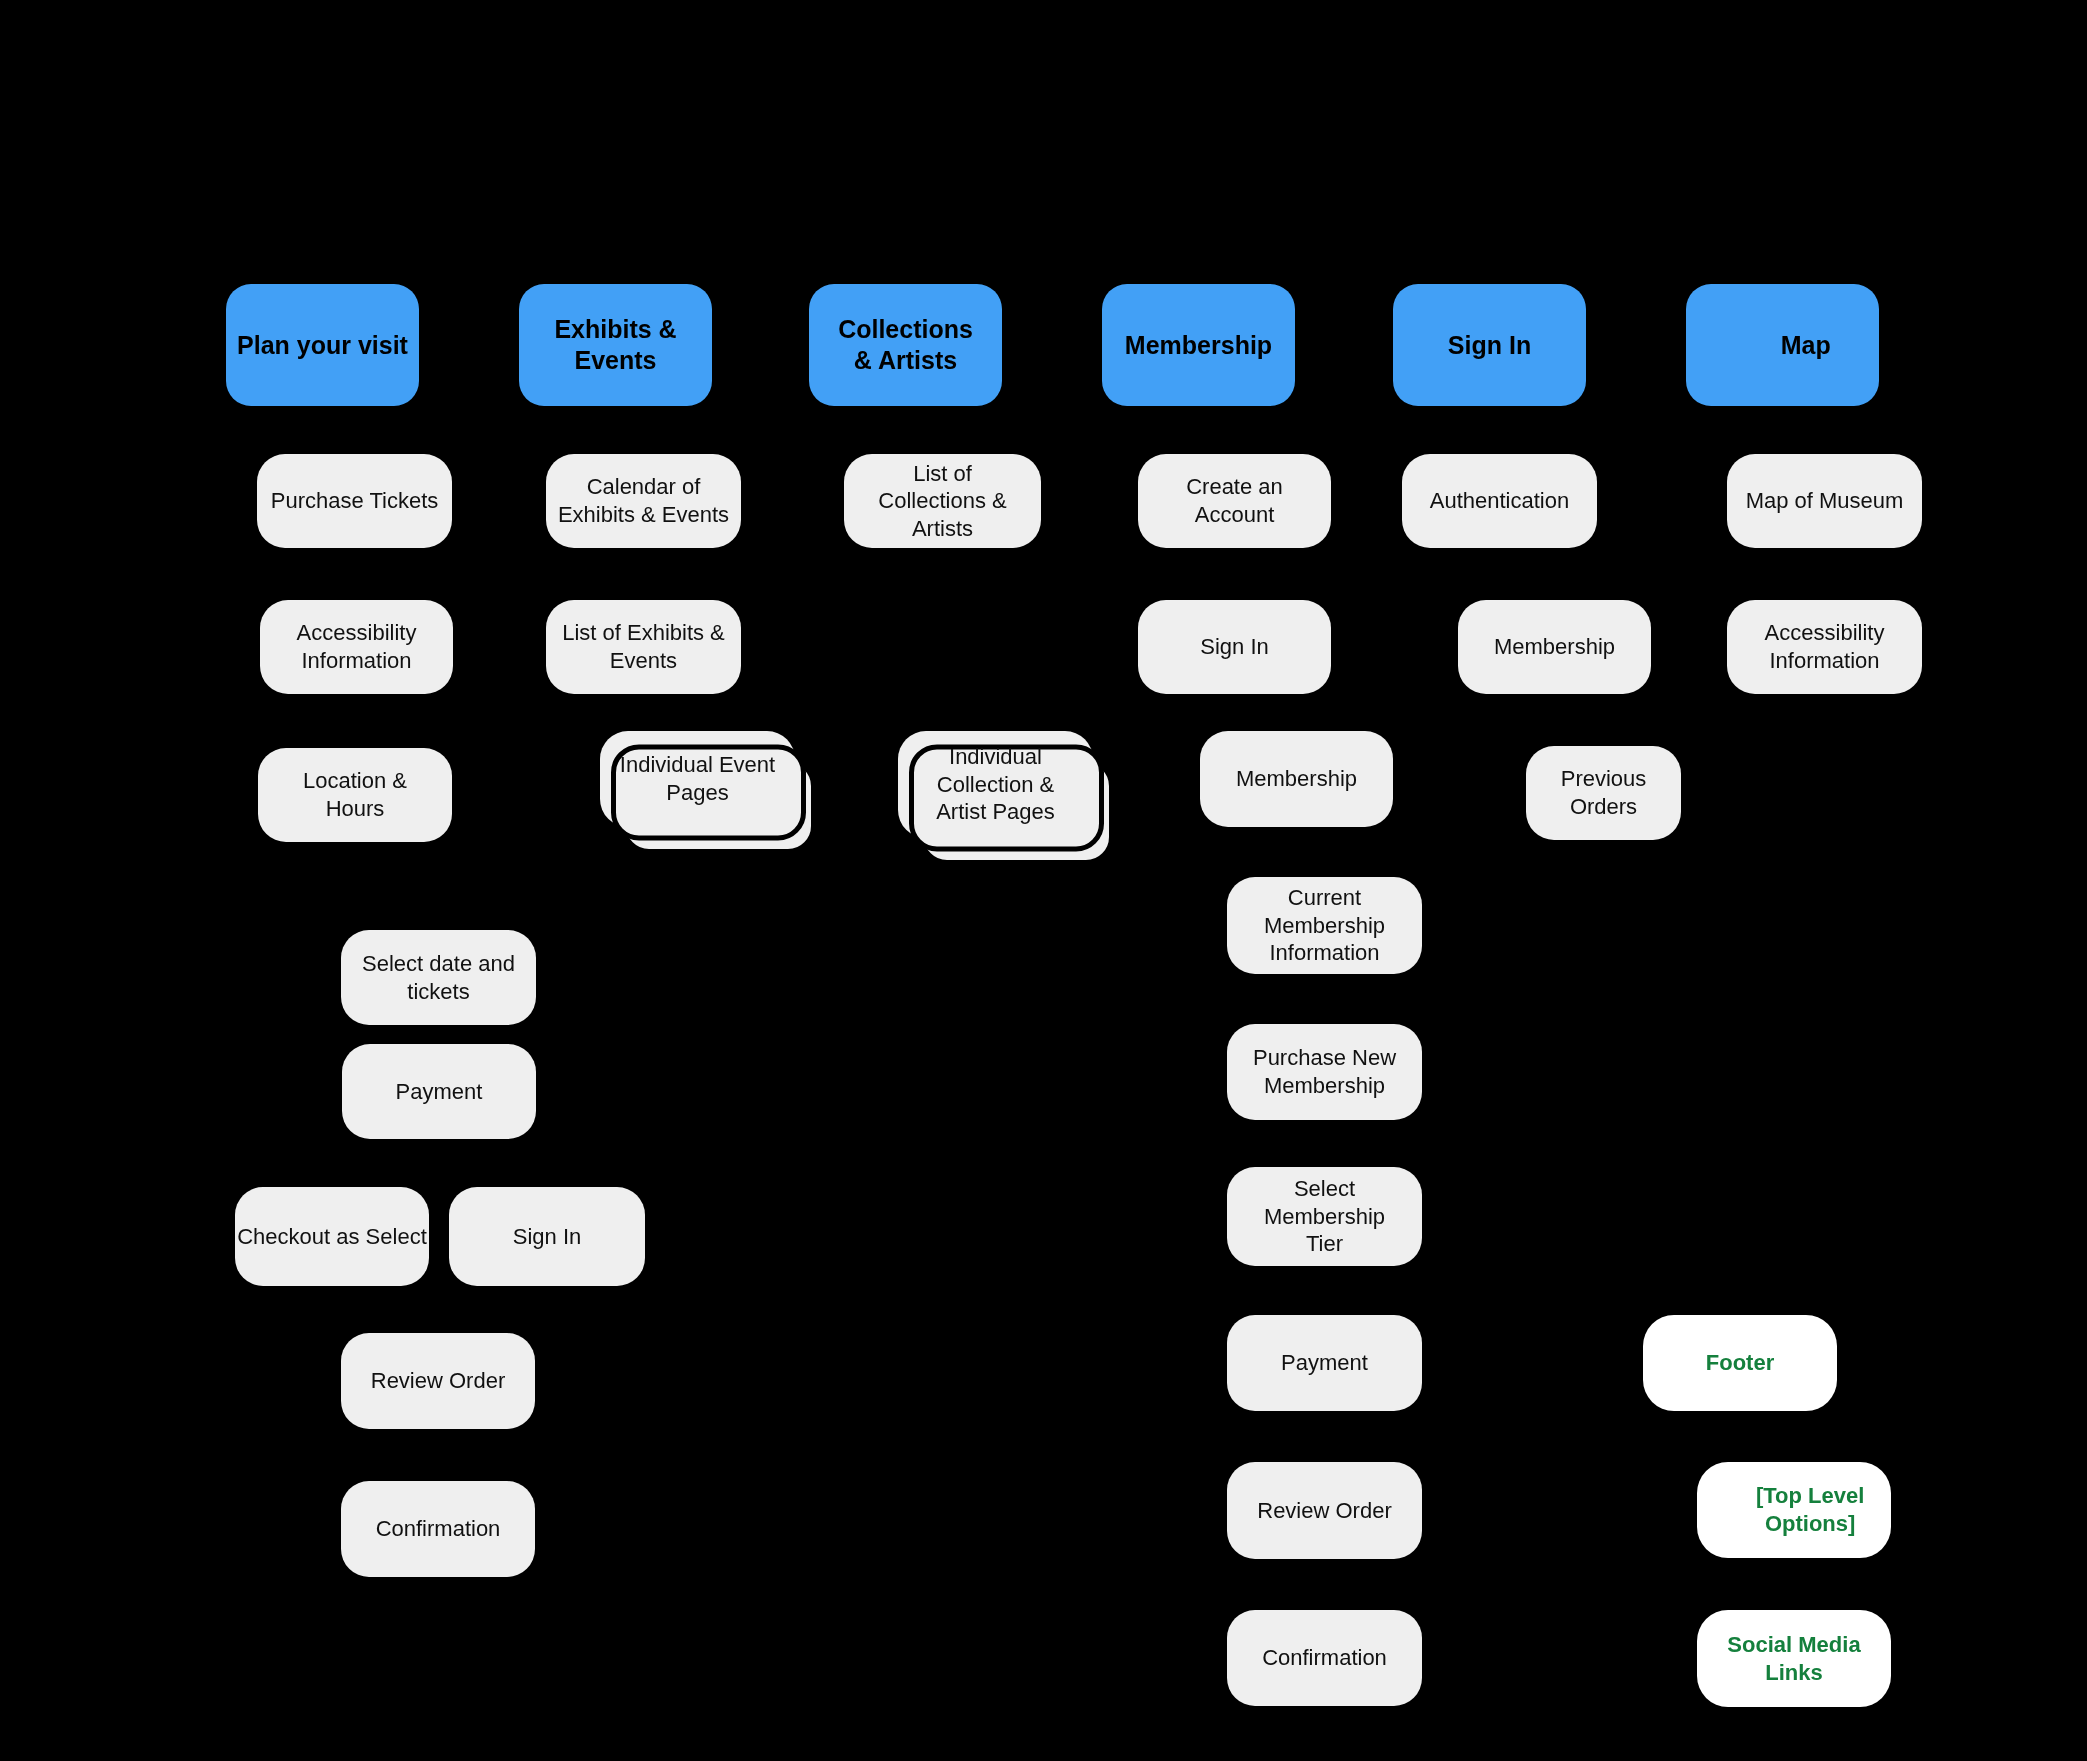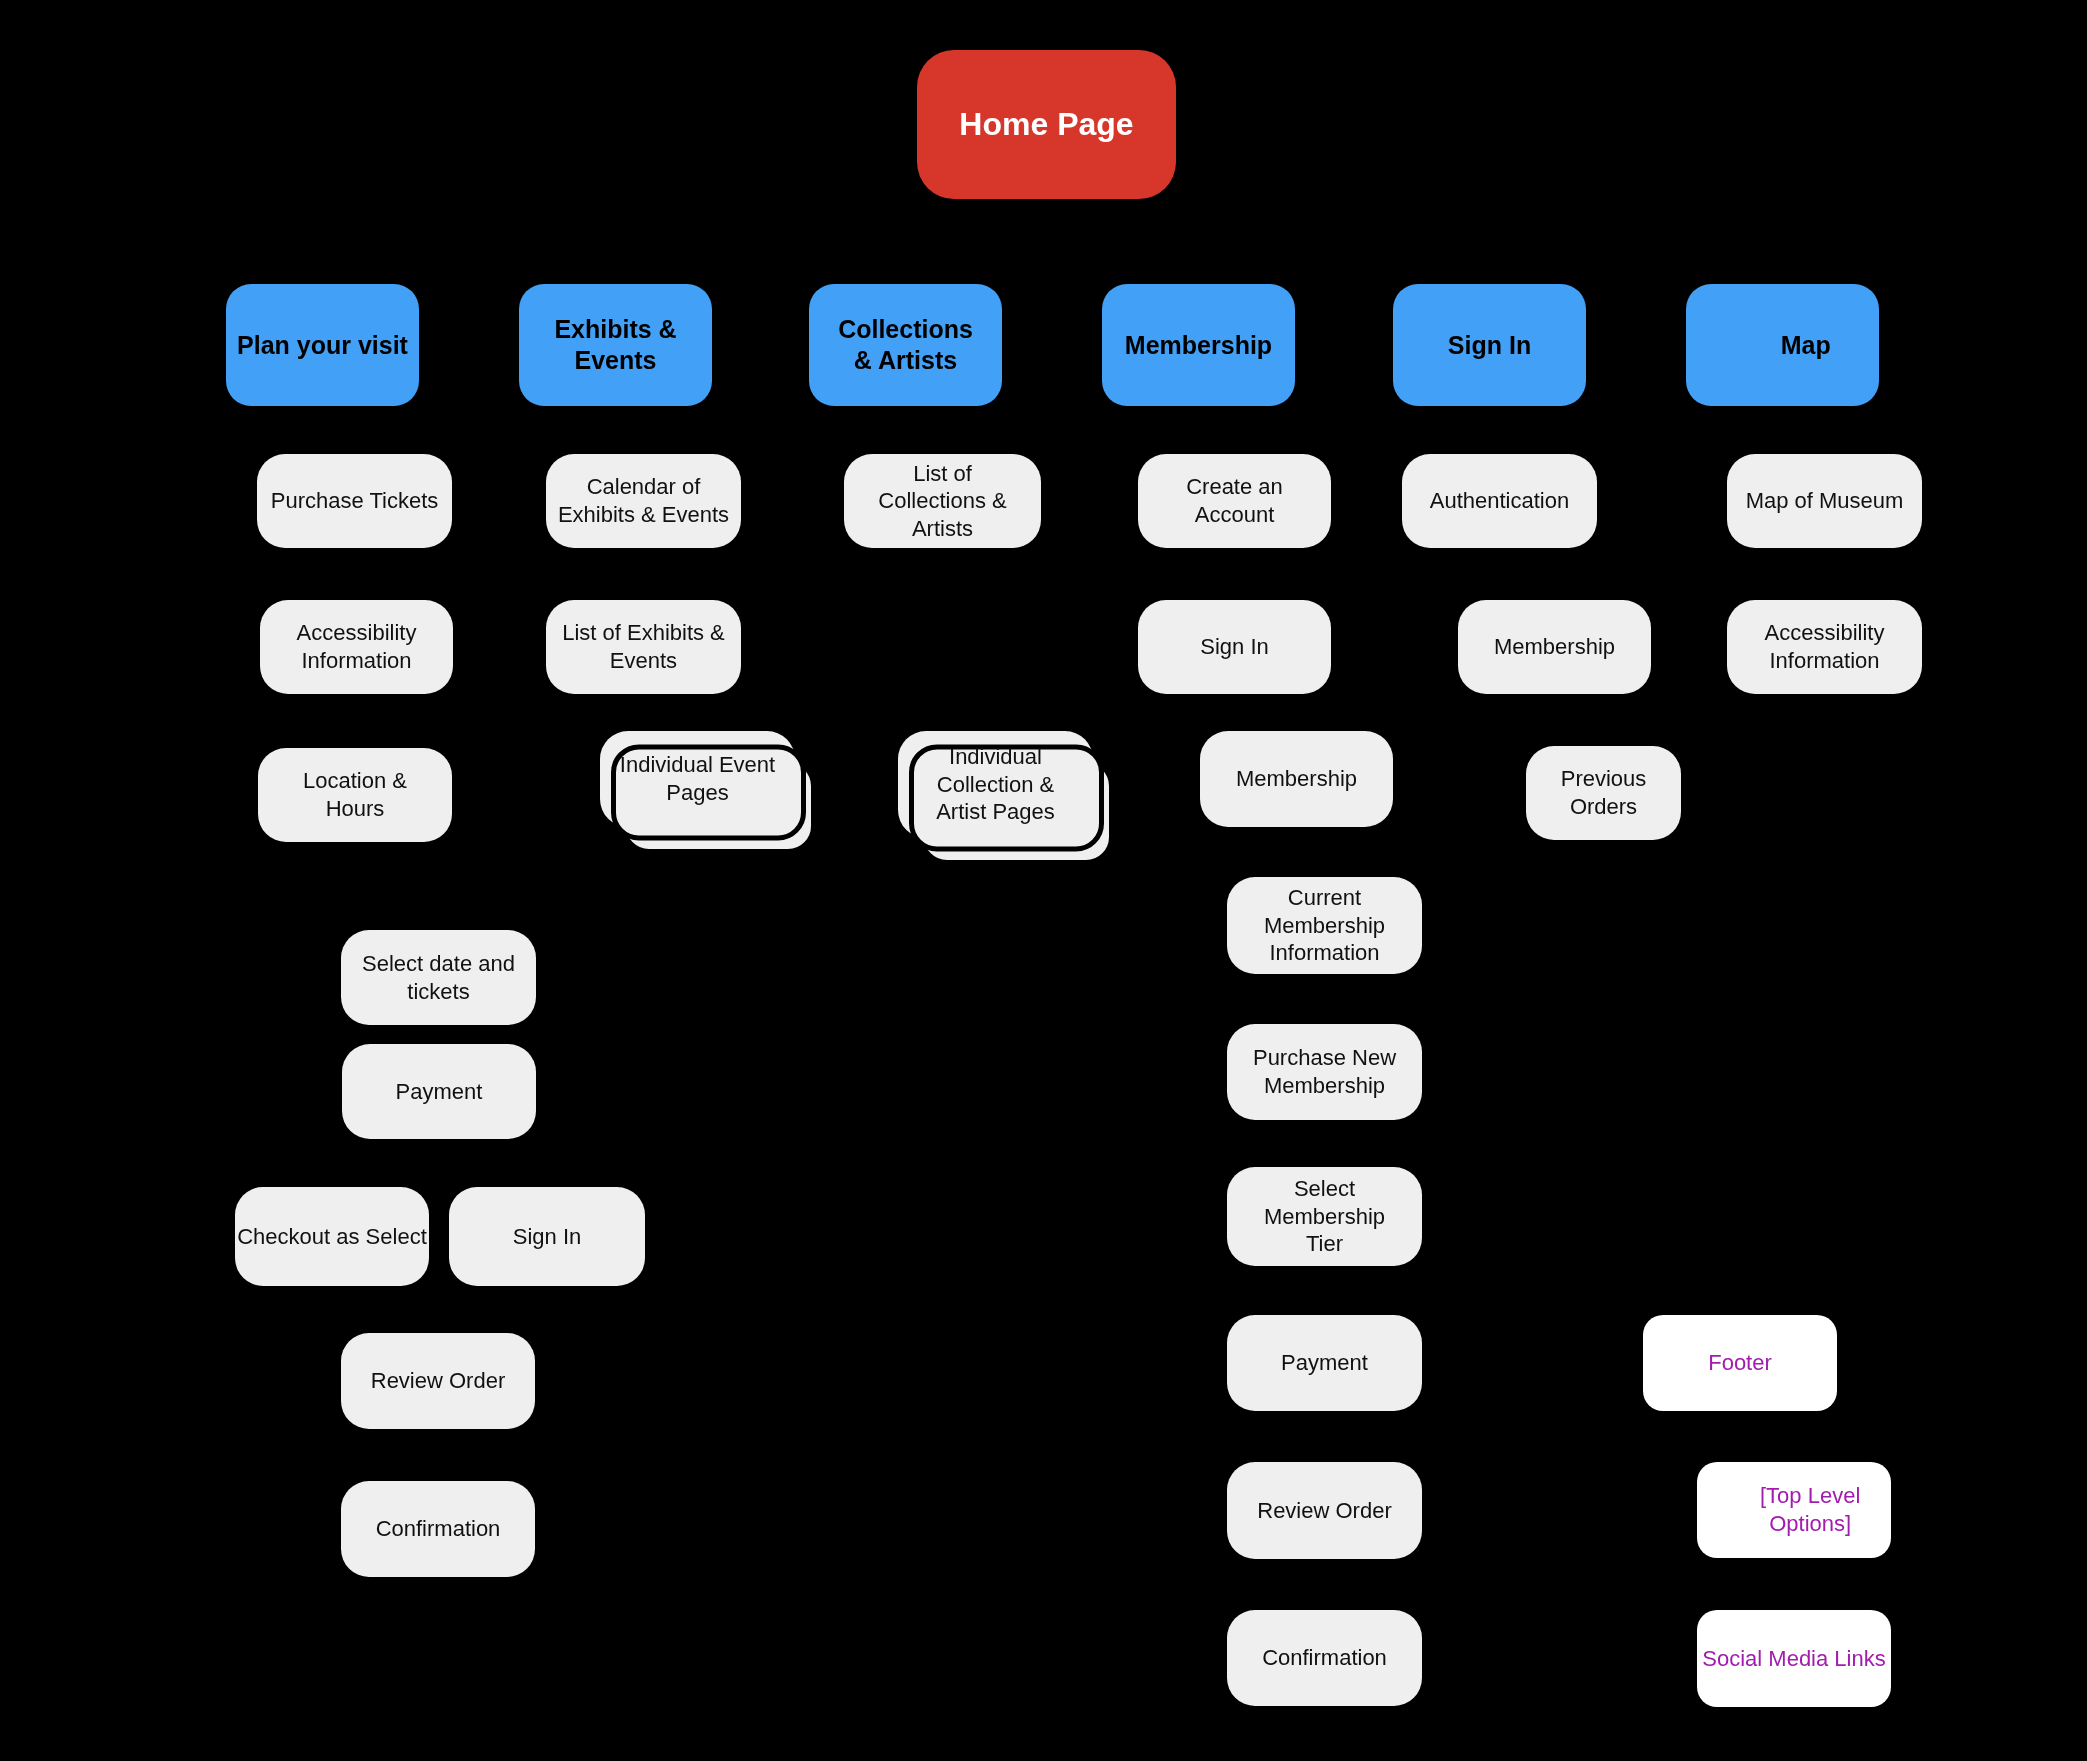--- a/index.html
+++ b/index.html
@@ -47,46 +47,44 @@
   }
   .node.page {
     background: var(--color-page, #EFEFEF);
     color: #111;
     font-size: 22px;
     line-height: 27.6px;
     border-radius: 28px;
   }
   .node.footer {
     background: var(--color-footer, #fff);
-    color: #a21caf;
+    color: #15803d;
     font-size: 22px;
     line-height: 27.6px;
-    border-radius: 20px;
+    border-radius: 31px;
+    font-weight: bold;
   }
   
   .node.stacked::before,
   .node.stacked::after {
     content: "";
     position: absolute;
     inset: 0;
     background: var(--color-page, #EFEFEF);
     border: 5px solid #000;
     border-radius: 28px;
     z-index: -1;
   }
   .node.stacked::before { transform: translate(21px, 27px); }
   .node.stacked::after  { transform: translate(11px, 13.4px); }
 </style>
 </head>
 <body>
 
 <div id="canvas">
-    <div class="node root" style="left: 917px; top: 50px; width: 259px; height: 149px;">
-      <span>Home Page</span>
-    </div>
     <div class="node section" style="left: 226px; top: 284px; width: 193px; height: 122px;">
       <span>Plan your visit</span>
     </div>
     <div class="node section" style="left: 519px; top: 284px; width: 193px; height: 122px;">
       <span>Exhibits &amp;
 Events</span>
     </div>
     <div class="node section" style="left: 809px; top: 284px; width: 193px; height: 122px;">
       <span>Collections
 &amp; Artists</span>

